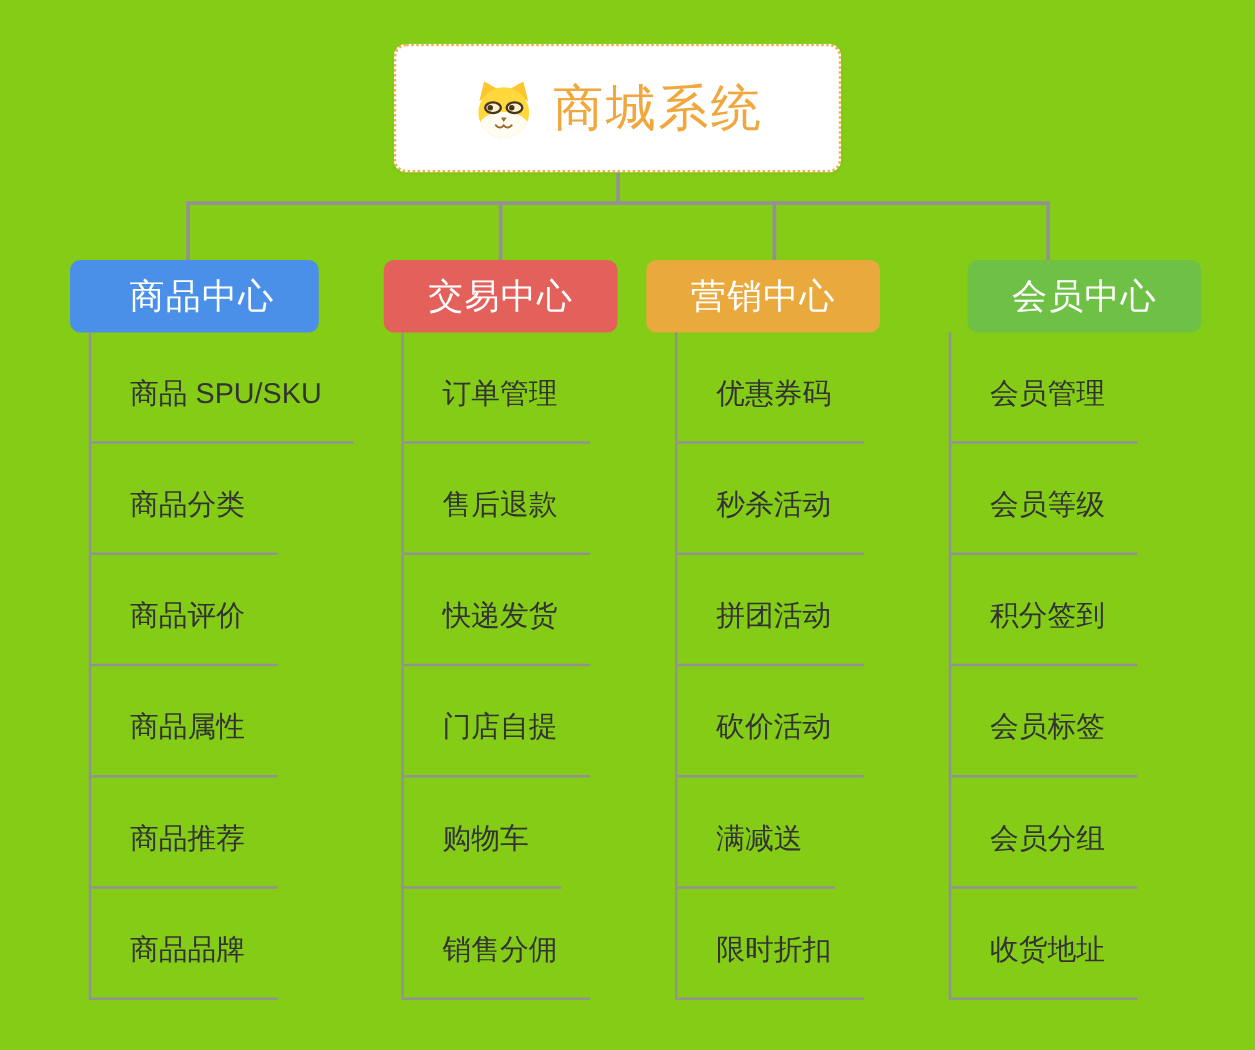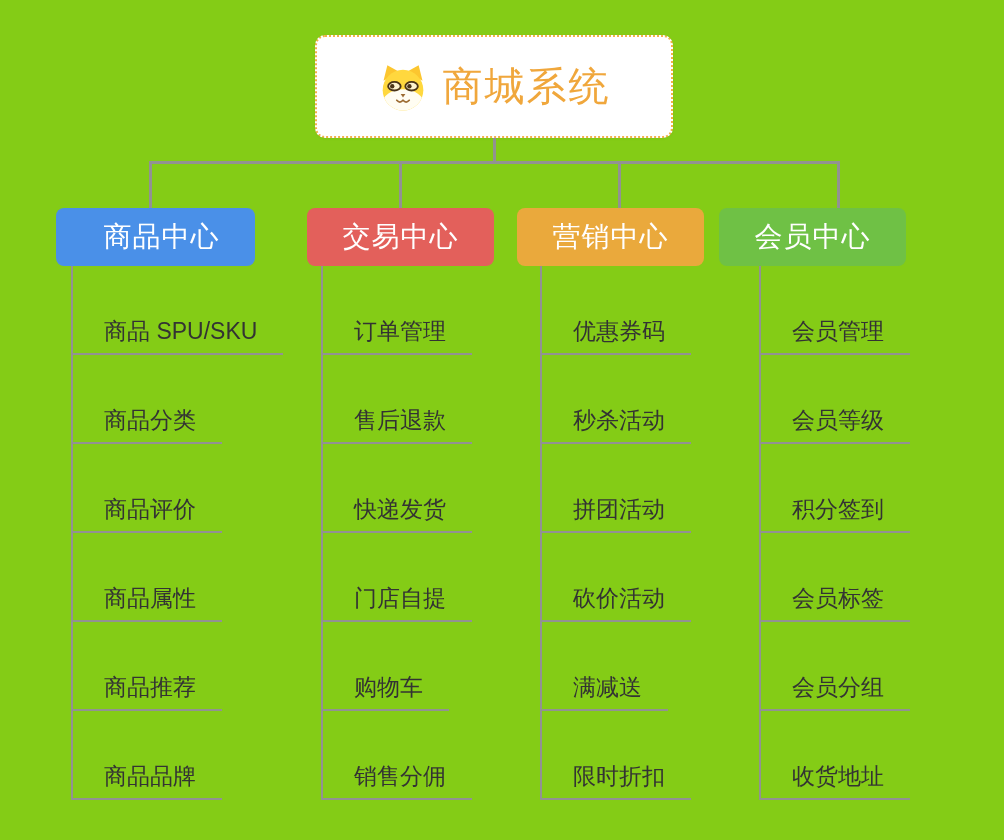--- a/index.html
+++ b/index.html
@@ -26,29 +26,29 @@
   .root-title { font-size:40px; font-weight:500; color:#f0a73c; letter-spacing:2px; white-space:nowrap; }
   .dog-icon { width:50px; height:50px; display:block; }
 
   
   .branch {
     position:absolute; top:208px; width:187px; height:58px; border-radius:8px;
     color:#ffffff; font-size:28px; letter-spacing:1px;
     display:flex; align-items:center; justify-content:center;
     white-space:nowrap; cursor:pointer;
   }
-  .b0 { left:56px; } .b1 { left:307px; } .b2 { left:517px; } .b3 { left:719px;font-family:Liberation Mono, monospace; }
+  .b0 { left:56px; } .b1 { left:307px; } .b2 { left:517px; } .b3 { left:774px;font-family:Liberation Mono, monospace; }
 
   
   .col { position:absolute; top:266px; border-left:2px solid #929292; color:#333333; }
   .c0 { left:71px; } .c1 { left:321px; } .c2 { left:540px; } .c3 { left:759px; }
   .item {
     box-sizing:border-box; height:89px; width:fit-content;
     display:flex; align-items:flex-end;
-    padding:0 26px 6px 31px;
+    padding:0 26px 23px 31px;
     border-bottom:2px solid #929292;
     font-size:23px; white-space:nowrap; cursor:pointer;
   }
 </style>
 </head>
 <body>
 
 <div class="canvas">
 
   <div class="line stub" style="background: rgb(146, 146, 146);"></div>

